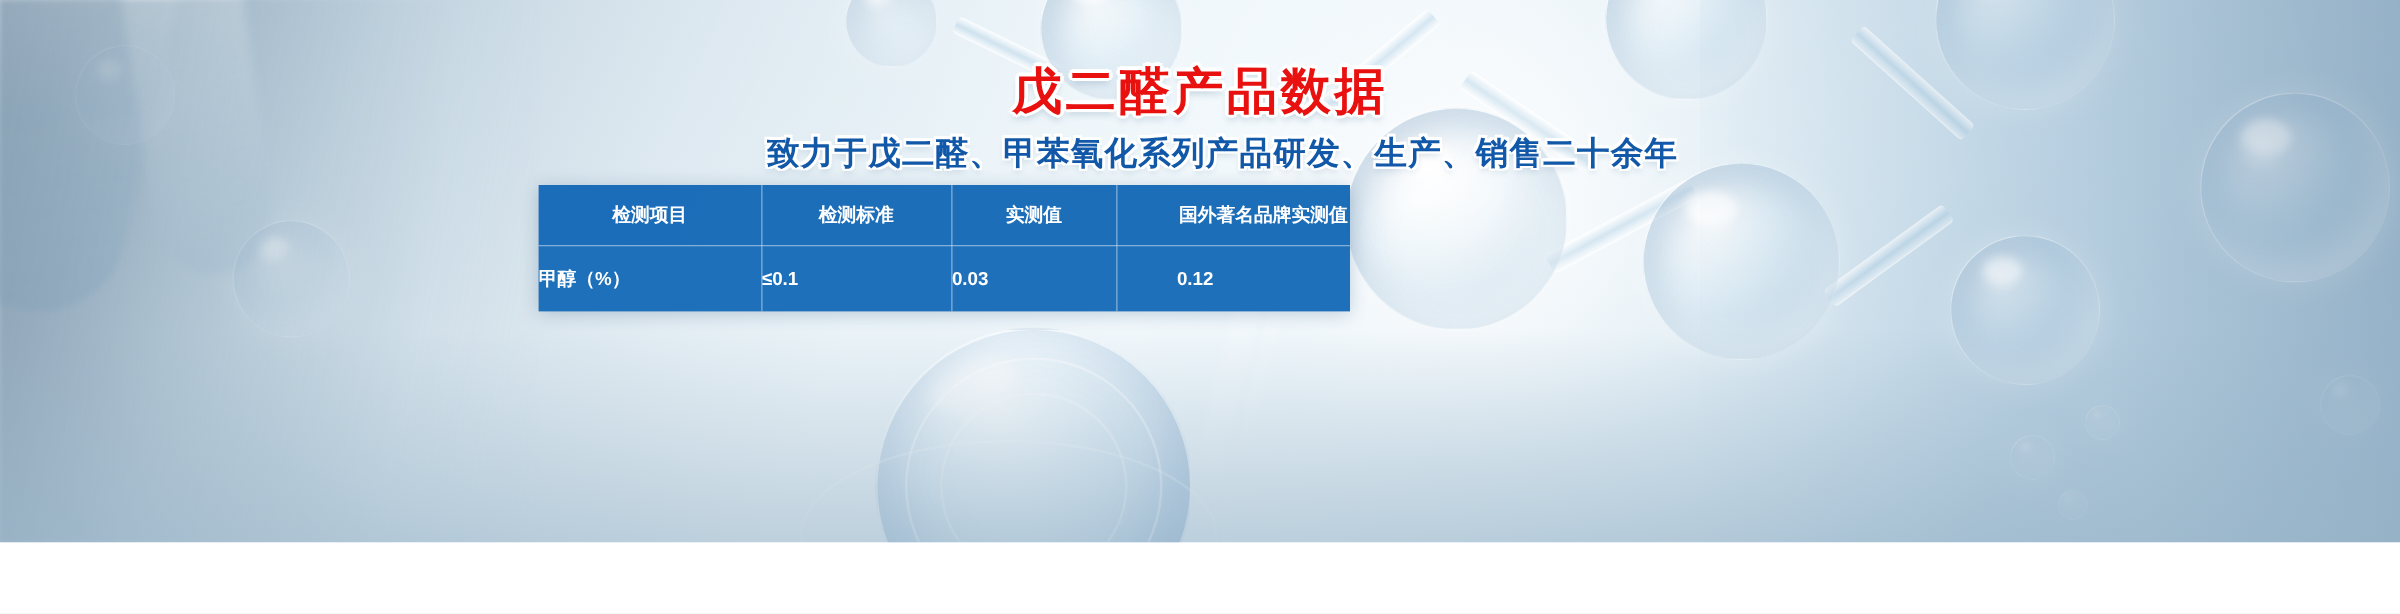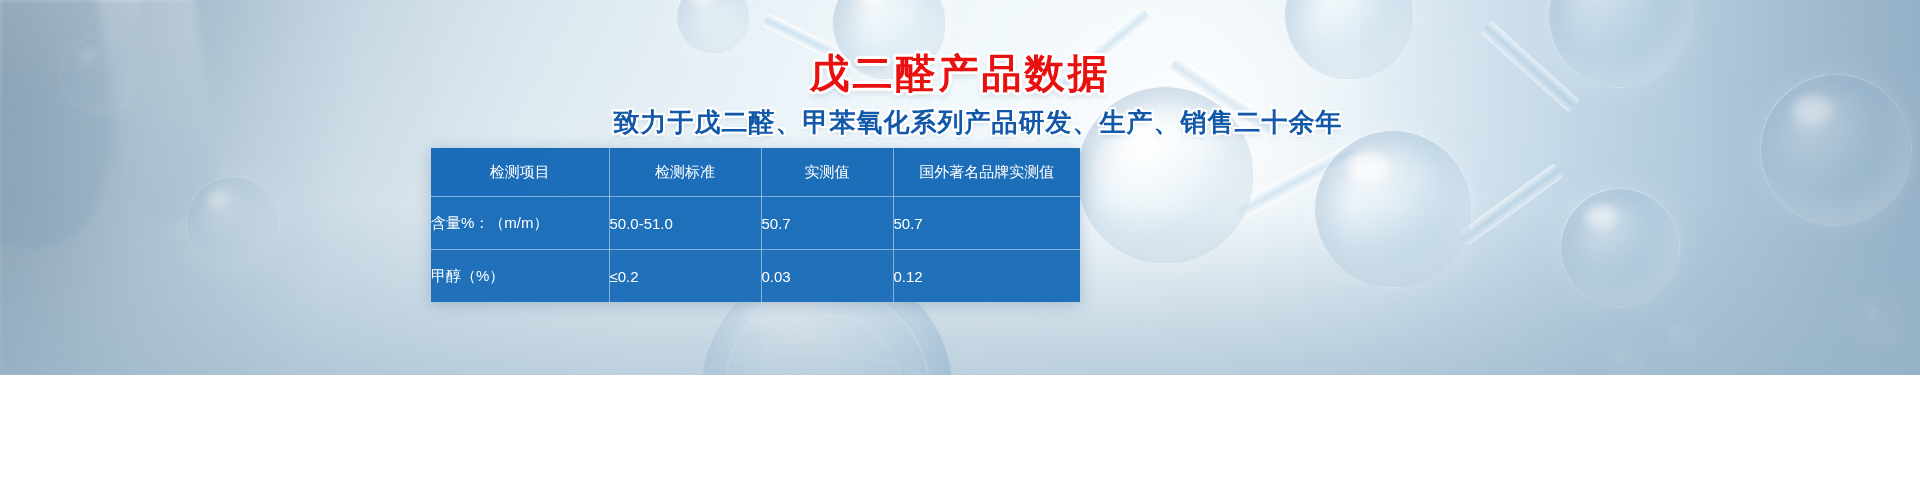--- a/index.html
+++ b/index.html
@@ -7,21 +7,21 @@
     padding: 0;
     background: #ffffff;
   }
   body {
     font-family: "Liberation Sans", "DejaVu Sans", sans-serif;
   }
 
   .banner {
     position: relative;
     width: 1920px;
-    height: 375px;
+    height: 434px;
     overflow: hidden;
     background: #cfe0ec;
   }
 
   
   .bg-base {
     position: absolute;
     inset: 0;
     background:
       radial-gradient(circle at 62% 36%, rgba(255,255,255,0.95) 0%, rgba(240,248,252,0.55) 18%, rgba(205,226,238,0.15) 38%, rgba(255,255,255,0) 55%),
@@ -159,27 +159,27 @@
     width: 100%;
     border-collapse: collapse;
     background: rgba(26,109,184,0.86);
     table-layout: fixed;
     box-shadow: 0 2px 14px rgba(25,70,115,0.25);
   }
   table.spec th,
   table.spec td {
     color: #ffffff;
     font-size: 15px;
-    font-weight: normal;
+    font-weight: bold;
     border-right: 1px solid rgba(255,255,255,0.45);
     border-bottom: 1px solid rgba(255,255,255,0.45);
     padding: 0;
   }
   table.spec th:last-child,
-  table.spec td:last-child { border-right: none; }
+  table.spec td:last-child { border-right: none; padding-left: 48px; }
   table.spec tr:last-child td { border-bottom: none; margin-left: 30px; }
 
   table.spec thead th {
     height: 48px;
     background: rgba(22,105,182,0.80);
   }
   table.spec tbody td {
     height: 52px;
     background: rgba(26,109,184,0.76);
   }
@@ -261,28 +261,22 @@
       <thead>
         <tr>
           <th>检测项目</th>
           <th>检测标准</th>
           <th>实测值</th>
           <th>国外著名品牌实测值</th>
         </tr>
       </thead>
       <tbody>
         <tr>
-          <td>含量%：（m/m）</td>
-          <td>50.0-51.0</td>
-          <td>50.7</td>
-          <td>50.7</td>
-        </tr>
-        <tr>
           <td>甲醇（%）</td>
-          <td>≤0.2</td>
+          <td>≤0.1</td>
           <td>0.03</td>
           <td>0.12</td>
         </tr>
       </tbody>
     </table>
   </div>
 
 </div>
 
 </body></html>

